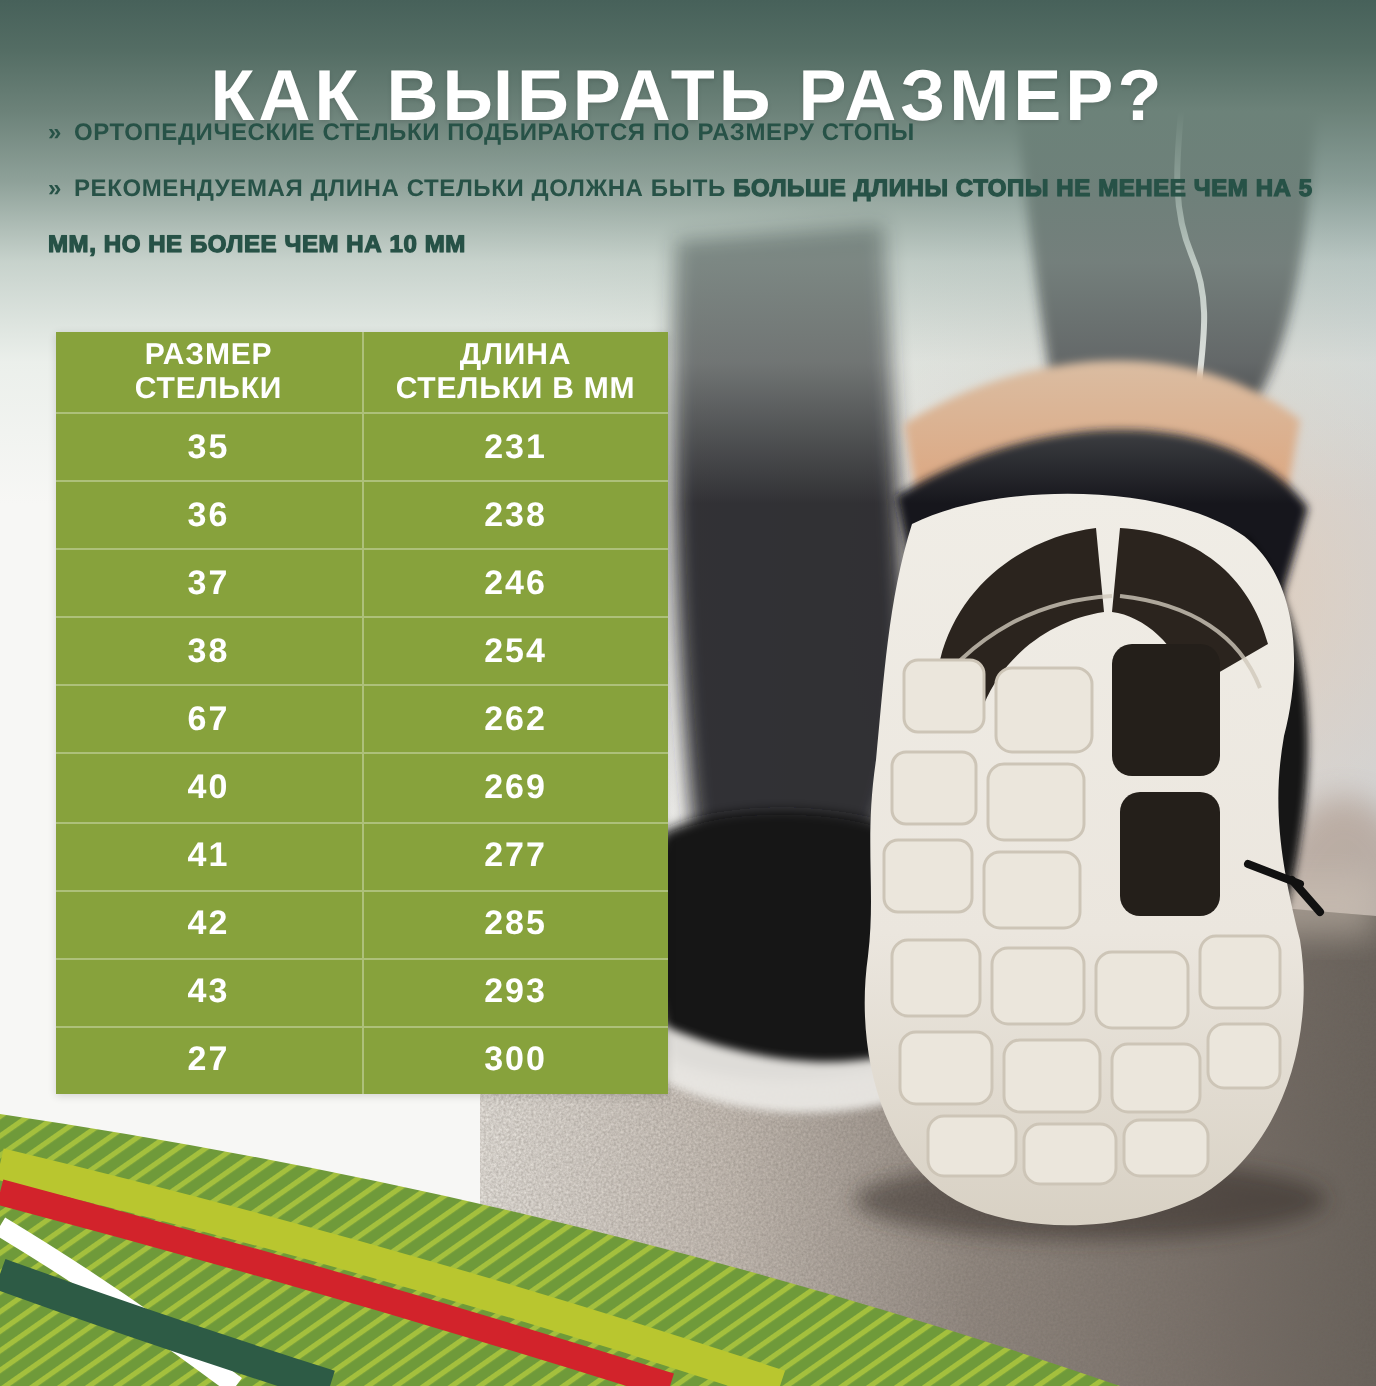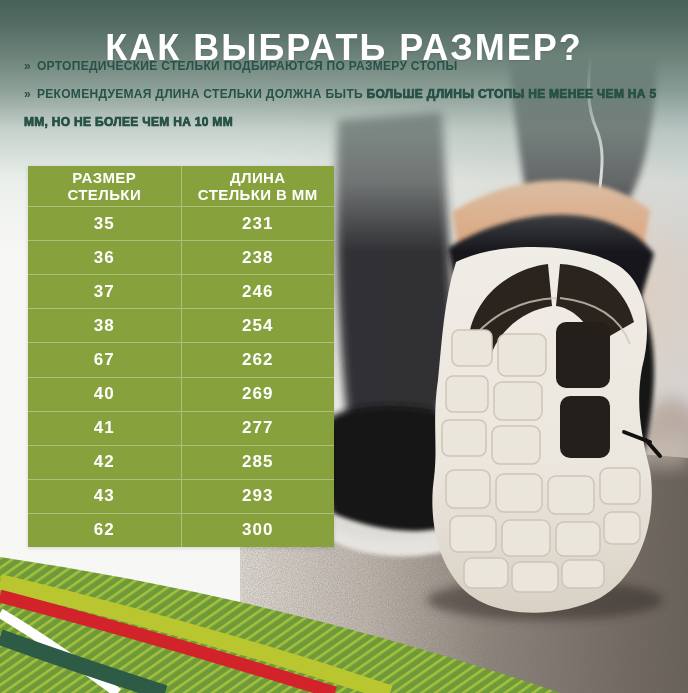--- a/index.html
+++ b/index.html
@@ -45,21 +45,20 @@
     font-weight:700; -webkit-text-stroke:0.6px #275247;
     text-shadow:0 0 0.5px #275247;
   }
 
   
   .size-table {
     position:absolute; left:28px; top:166px; width:306px; height:381px; z-index:4;
     background:#87a23c; color:#ffffff;
     display:flex; flex-direction:column;
     box-shadow:0 1px 4px rgba(0,0,0,.15);
-    justify-content:flex-end;
   }
   .st-header { display:flex; height:40px; flex:0 0 40px; }
   .st-row    { display:flex; flex:1 1 auto; border-top:1px solid rgba(255,255,255,.32); }
   .st-cell   {
     flex:1 1 50%; display:flex; align-items:center; justify-content:center;
     text-align:center;
   }
   .st-cell + .st-cell { border-left:1px solid rgba(255,255,255,.32); }
   .st-header .st-cell { font-size:15px; font-weight:700; line-height:17px; letter-spacing:.4px; }
   .st-header .st-cell span { display:inline-block; max-width:122px; }
@@ -258,19 +257,19 @@
       <div class="st-cell">42</div>
       <div class="st-cell">285</div>
     </div>
   
     <div class="st-row">
       <div class="st-cell">43</div>
       <div class="st-cell">293</div>
     </div>
   
     <div class="st-row">
-      <div class="st-cell">62</div>
+      <div class="st-cell">27</div>
       <div class="st-cell">300</div>
     </div>
   </div>
   </div>
 
 </div>
 
 </body></html>

